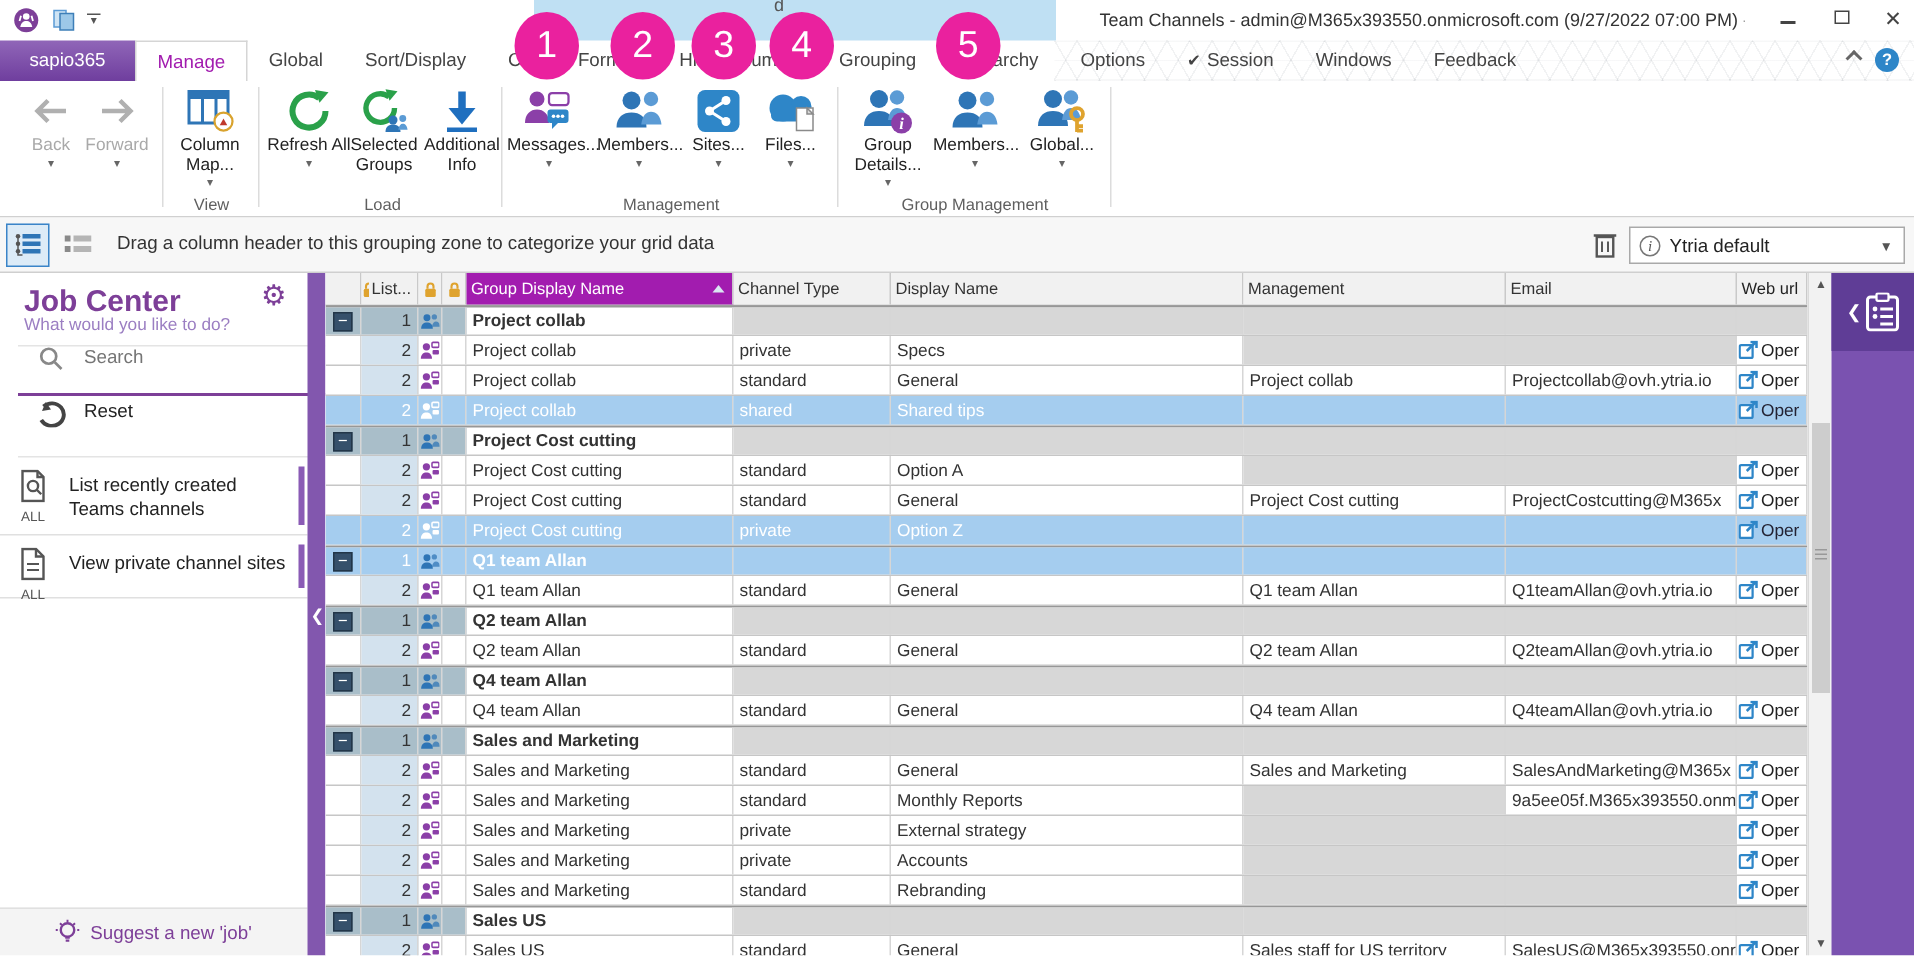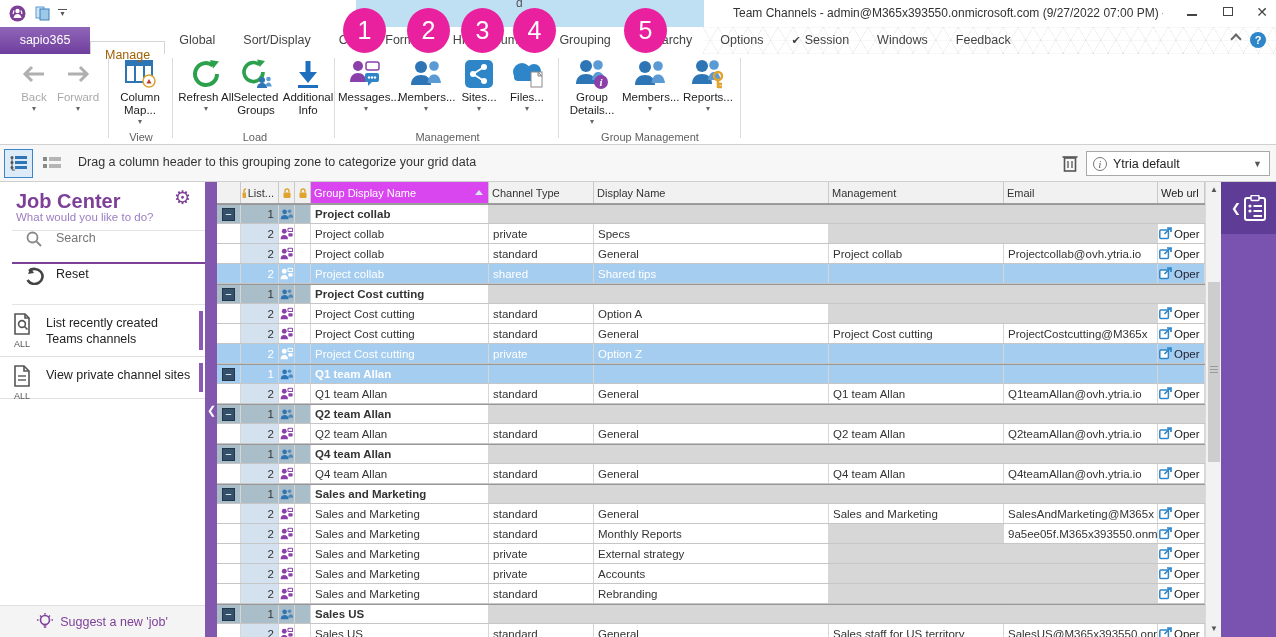--- a/index.html
+++ b/index.html
@@ -23,21 +23,21 @@
   .winbtn { position:absolute; top:2px; width:32px; height:20px; text-align:center; line-height:20px; color:#444; font-size:13px; z-index:7; cursor:default; }
   #btn-min span { display:inline-block; width:10px; border-bottom:2px solid #444; height:8px; }
   #btn-max span { display:inline-block; width:10px; height:9px; border:1.5px solid #444; }
   #btn-close { font-size:14px; }
 
   
   #tabstrip { position:absolute; left:0; top:27px; width:1276px; height:27px; background:transparent; z-index:5; }
   .brand-tab { position:absolute; left:0; top:0; width:90px; height:27px; background:linear-gradient(180deg,#9066b8,#6f3e9e); color:#fff; text-align:center; line-height:27px; font-size:12.5px; }
   #tabs { position:absolute; left:90px; top:0; height:27px; display:flex; }
   .tab { padding:0 14px; line-height:26px; font-size:12.5px; color:#444; white-space:nowrap; background:transparent; }
-  .tab.active { background:#fff; color:#a16207; border:1px solid #d5d5d5; border-bottom:none;margin-top:14px; }
+  .tab.active { background:#fff; color:#a21caf; border:1px solid #d5d5d5; border-bottom:none; }
   .tab .chk { color:#444; margin-right:4px; font-size:11px; }
   #ribbon-collapse { position:absolute; right:36px; top:8px; width:8px; height:8px; border-left:2px solid #666; border-top:2px solid #666; transform:rotate(45deg); }
   #help-btn { position:absolute; right:10px; top:5px; width:16px; height:16px; border-radius:50%; background:#2e86c8; color:#fff; font-weight:bold; font-size:11px; text-align:center; line-height:16px; }
 
   
   .callout { position:absolute; top:8px; width:43px; height:45px; border-radius:50%; background:#ea219e; color:#fff; font-size:25px; text-align:center; line-height:45px; z-index:9; }
 
   
   #ribbon { position:absolute; left:0; top:54px; width:1276px; height:91px; background:#fff; border-bottom:1px solid #d0d0d0; z-index:4; }
   .rsep { position:absolute; top:4px; width:1px; height:132px; background:#dcdcdc; top:4px; }
@@ -91,21 +91,21 @@
   #scr-thumb i { display:block; margin:84px 2px 0 2px; border-top:1px solid #999; padding-top:1px; }
   #scr-thumb i+i { margin-top:1px; }
   #sidepanel { position:absolute; left:1221px; top:182px; width:55px; height:455px; background:#7a52b0; z-index:4; }
   #sidepanel .sp-head { position:absolute; left:0; top:0; width:55px; height:52px; background:#5f3d96; display:flex; align-items:center; justify-content:center; color:#fff; }
   #sidepanel .sp-chev { font-size:12px; margin-right:3px; }
 
   
   #grid { position:absolute; left:217px; top:182px; width:988px; height:455px; background:#fff; overflow:hidden; z-index:4; font-size:11.5px; }
   #ghead { display:flex; height:22px; border-bottom:1px solid #9f9f9f; }
   .hcell { background:#f1f1f1; border-right:1px solid #c9c9c9; display:flex; align-items:center; padding:0 3px; color:#333; font-size:11px; white-space:nowrap; overflow:hidden; }
-  .hcell.hsel { background:#d946ef; color:#fff; }
+  .hcell.hsel { background:#a21caf; color:#fff; }
   .hcell .sort { margin-left:auto; width:0; height:0; border-left:4px solid transparent; border-right:4px solid transparent; border-bottom:5px solid #d9e6f2; margin-right:2px; }
   .row { display:flex; height:20px; border-bottom:1px solid #c6c6c6; background:#fff; }
   .row.grow { border-top:1px solid #979797; }
   .cell { border-right:1px solid #d6d6d6; display:flex; align-items:center; padding:0 4px; white-space:nowrap; overflow:hidden; }
   .c-exp { width:24px; flex:0 0 24px; justify-content:center; padding:0; }
   .c-hier { width:38px; flex:0 0 38px; justify-content:flex-end; padding:0 4px 0 0; }
   .c-icon { width:16px; flex:0 0 16px; padding:0 1px; justify-content:center; }
   .c-lock { width:16px; flex:0 0 16px; padding:0; }
   .c-gdn { width:178px; flex:0 0 178px; }
   .c-ctype { width:105px; flex:0 0 105px; }
@@ -339,21 +339,21 @@
     <div class="ricon">
       <svg width="36" height="32">
           <circle cx="12" cy="8" r="6" fill="#2e75b6"></circle>
           <path d="M2 26 c0-7 4.5-10 10-10 s10 3 10 10z" fill="#2e75b6"></path>
           <circle cx="24" cy="7" r="4.8" fill="#5b9bd5"></circle>
           <path d="M18 22 c.8-5.5 3-8 6-8 3.4 0 5.8 2.3 6.6 8z" fill="#5b9bd5"></path>
           <circle cx="28" cy="18" r="4" fill="none" stroke="#dfa32e" stroke-width="2.5"></circle>
           <path d="M28 22 V30 M28 26 h4 M28 29 h4" stroke="#dfa32e" stroke-width="2.5"></path>
         </svg>
     </div>
-    <div class="rlabel">Reports...</div>
+    <div class="rlabel">Global...</div>
       <div class="rarrow">▾</div>
   </div>
   <div class="rsep" style="left:740px;"></div>
 
   <div class="glabel" style="left:112px; width:58px;">View</div>
   <div class="glabel" style="left:180px; width:150px;">Load</div>
   <div class="glabel" style="left:340px; width:215px;">Management</div>
   <div class="glabel" style="left:564px; width:172px;">Group Management</div>
 </div>
 

